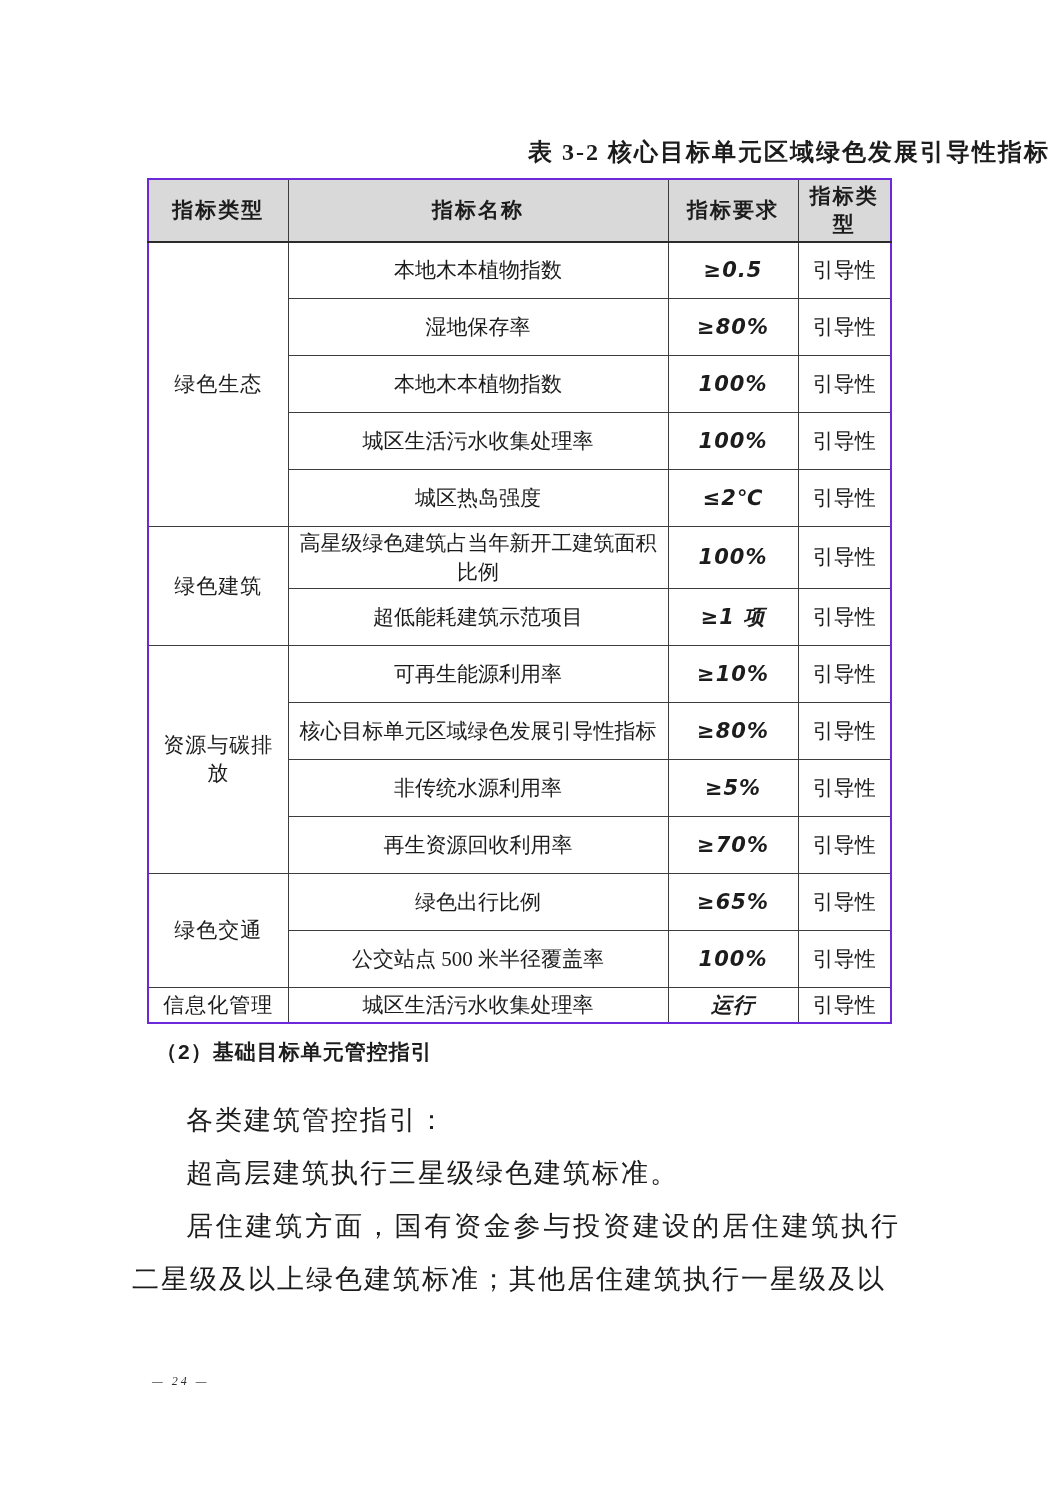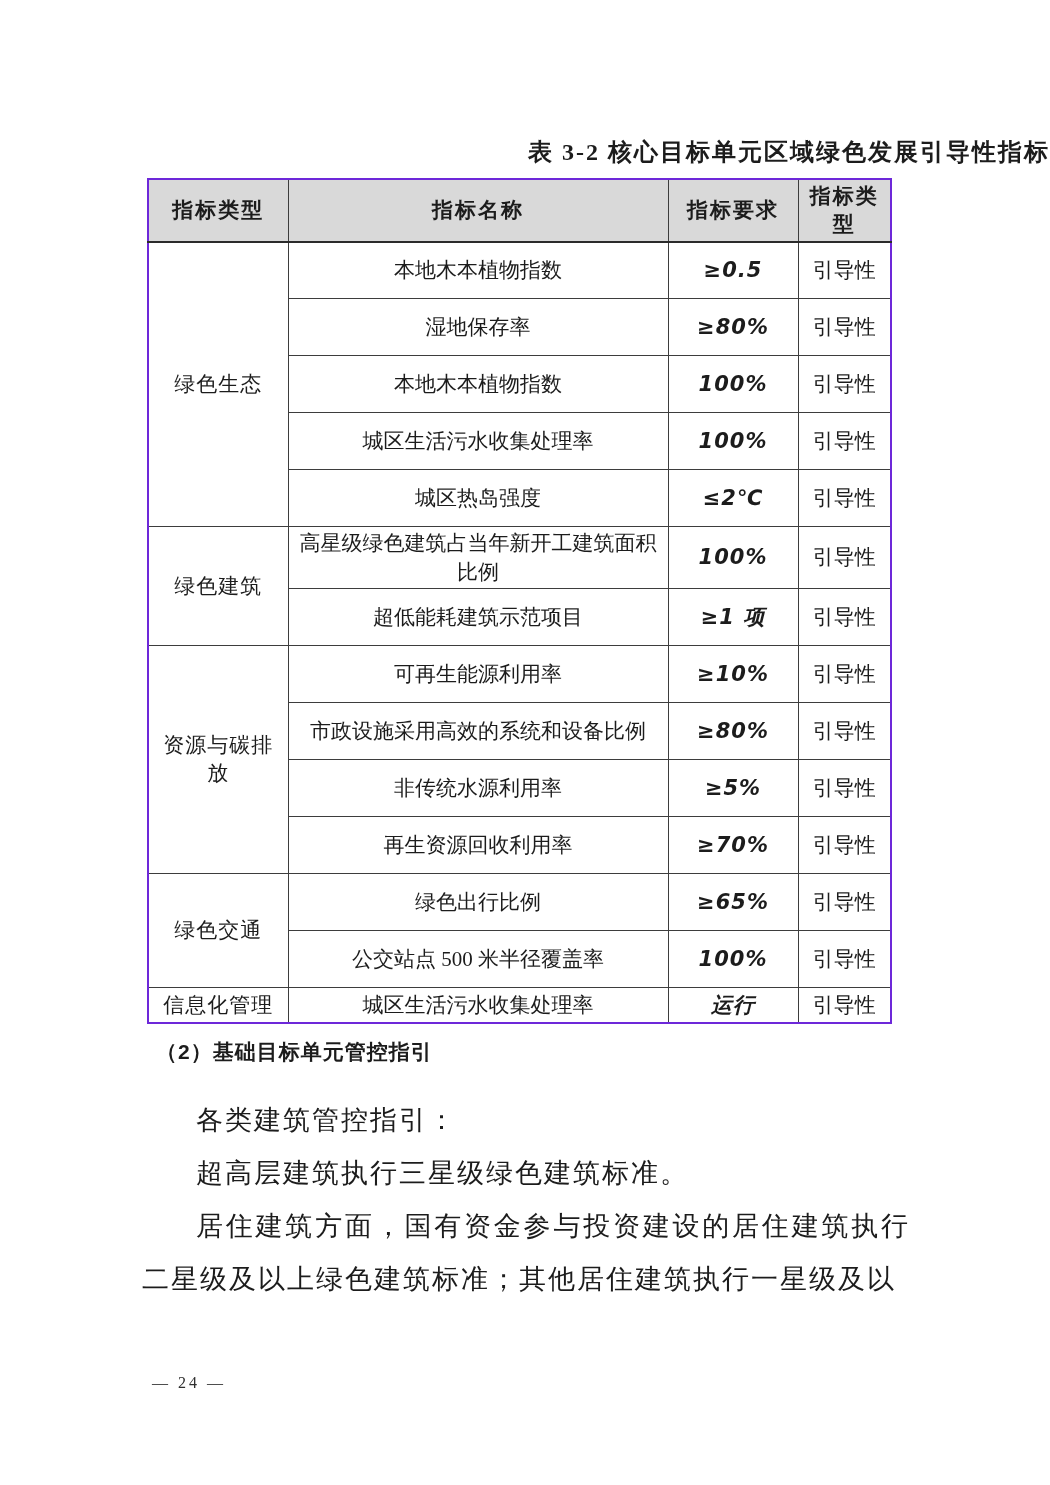--- a/index.html
+++ b/index.html
@@ -66,36 +66,37 @@
     left: 156px;
     font-family: "Liberation Sans", "DejaVu Sans", sans-serif;
     font-size: 21px;
     font-weight: bold;
     letter-spacing: 1px;
   }
 
   .body-text {
     position: absolute;
     top: 1094px;
-    left: 142px;
+    left: 132px;
     width: 768px;
     font-size: 27px;
     line-height: 53px;
     letter-spacing: 2px;
     text-align: justify;
   }
   .body-text p { margin: 0; text-indent: 2em; }
 
   .page-footer {
     position: absolute;
     top: 1374px;
     left: 152px;
-    font-size: 16px;
+    font-size: 12px;
     letter-spacing: 3px;
     color: #2e2e2e;
+    font-style: italic;
   }
 </style>
 </head>
 <body>
 
 <div class="page">
 
   <div class="table-title">表 3-2 核心目标单元区域绿色发展引导性指标</div>
 
   <table class="indicators">
@@ -151,21 +152,21 @@
           <td class="req">≥1 项</td>
           <td>引导性</td>
         </tr>
         <tr>
           <td class="category" rowspan="4">资源与碳排放</td>
           <td>可再生能源利用率</td>
           <td class="req">≥10%</td>
           <td>引导性</td>
         </tr>
         <tr>
-          <td>市政设施采用高效的系统和设备比例</td>
+          <td>核心目标单元区域绿色发展引导性指标</td>
           <td class="req">≥80%</td>
           <td>引导性</td>
         </tr>
         <tr>
           <td>非传统水源利用率</td>
           <td class="req">≥5%</td>
           <td>引导性</td>
         </tr>
         <tr>
           <td>再生资源回收利用率</td>

